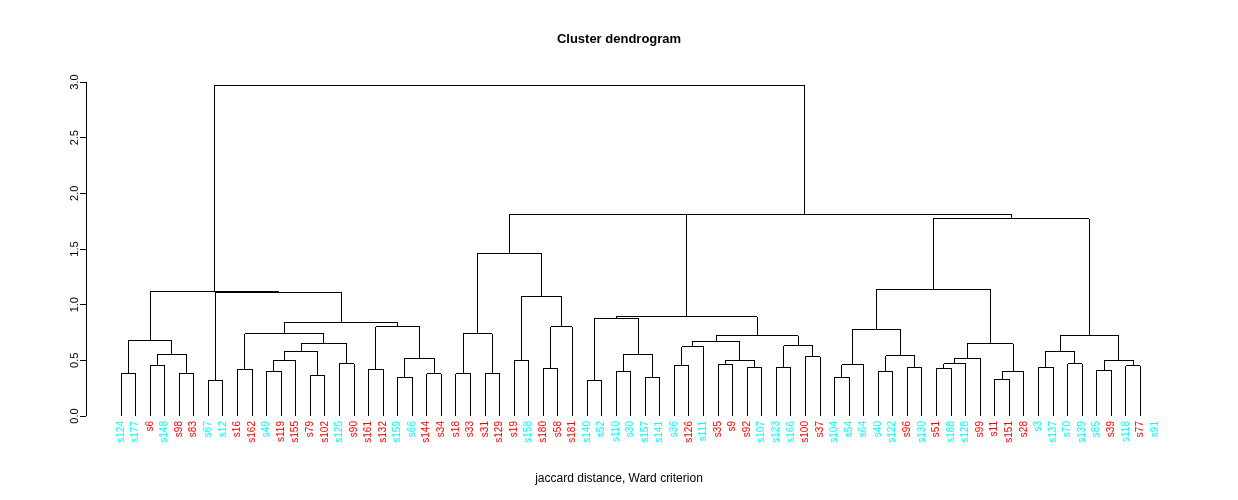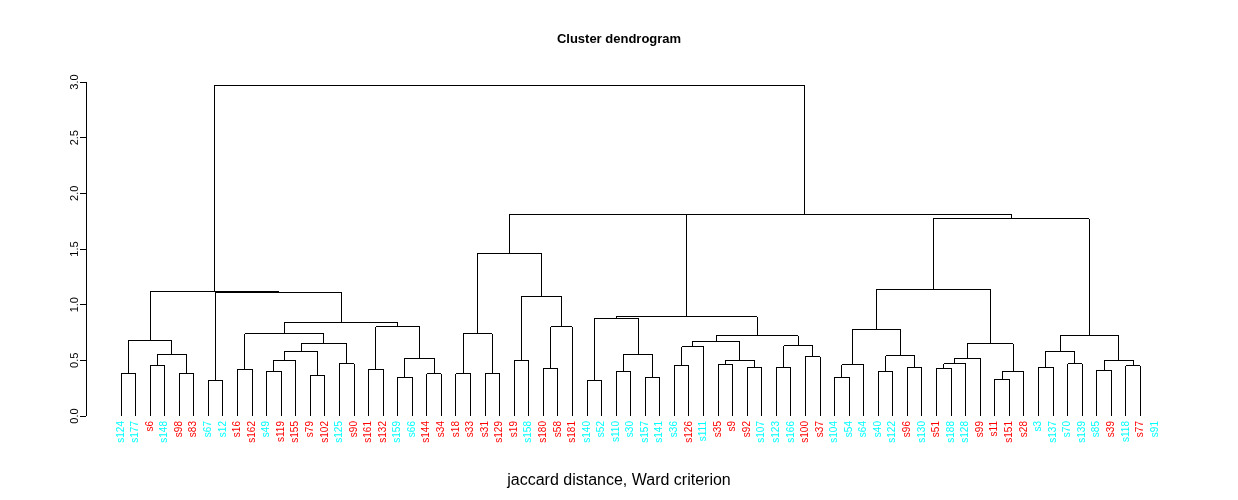--- a/index.html
+++ b/index.html
@@ -2,21 +2,21 @@
 <html><head>
 <meta charset="utf-8">
 <style>
   html,body{margin:0;padding:0;background:#ffffff;}
   body{width:1238px;height:500px;overflow:hidden;
        font-family:"Liberation Sans","DejaVu Sans",sans-serif;color:#000;}
   #plot{position:relative;width:1091px;height:500px;margin-top:13px;}
   #title{position:absolute;left:0;top:18px;width:1238px;text-align:center;
          font-size:13px;font-weight:bold;letter-spacing:0px;}
   #xlab{position:absolute;left:0;top:458px;width:1238px;text-align:center;
-        font-size:16px;}
+        font-size:12px;}
   svg{position:absolute;left:0;top:0;}
   .axisline{stroke:#000;stroke-width:1;fill:none;shape-rendering:crispEdges;}
   .branch{stroke:#000;stroke-width:1;fill:none;shape-rendering:crispEdges;}
   .ytick{font-size:11px;fill:#000;}
   .leaflab{font-size:10px;}
 </style>
 </head>
 <body>
 
 <div id="plot">

